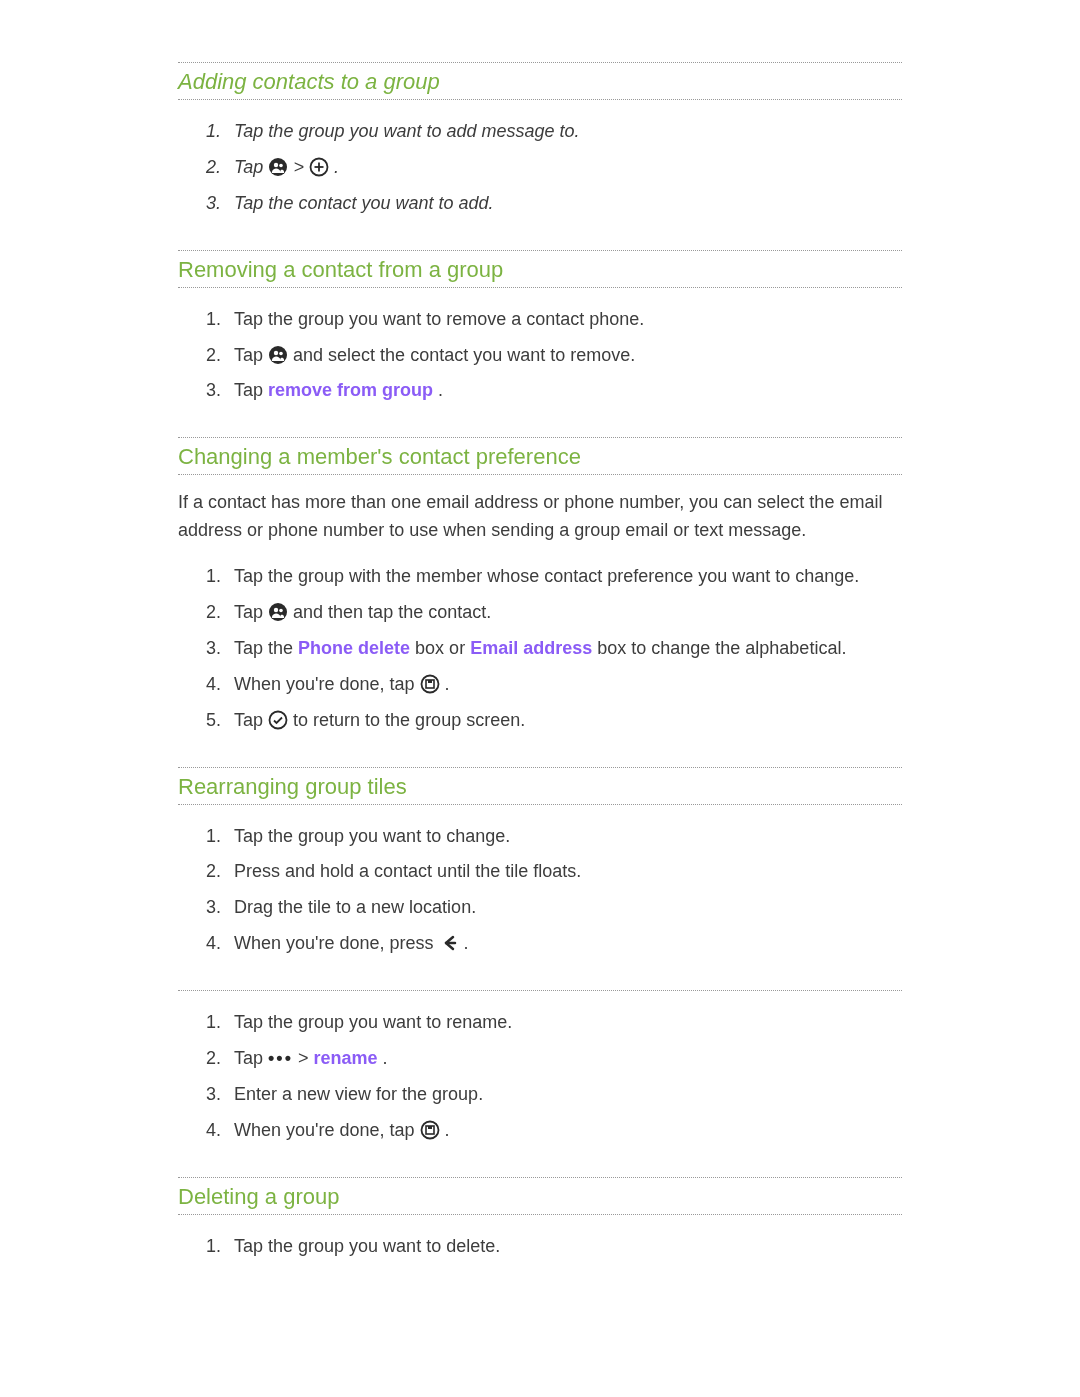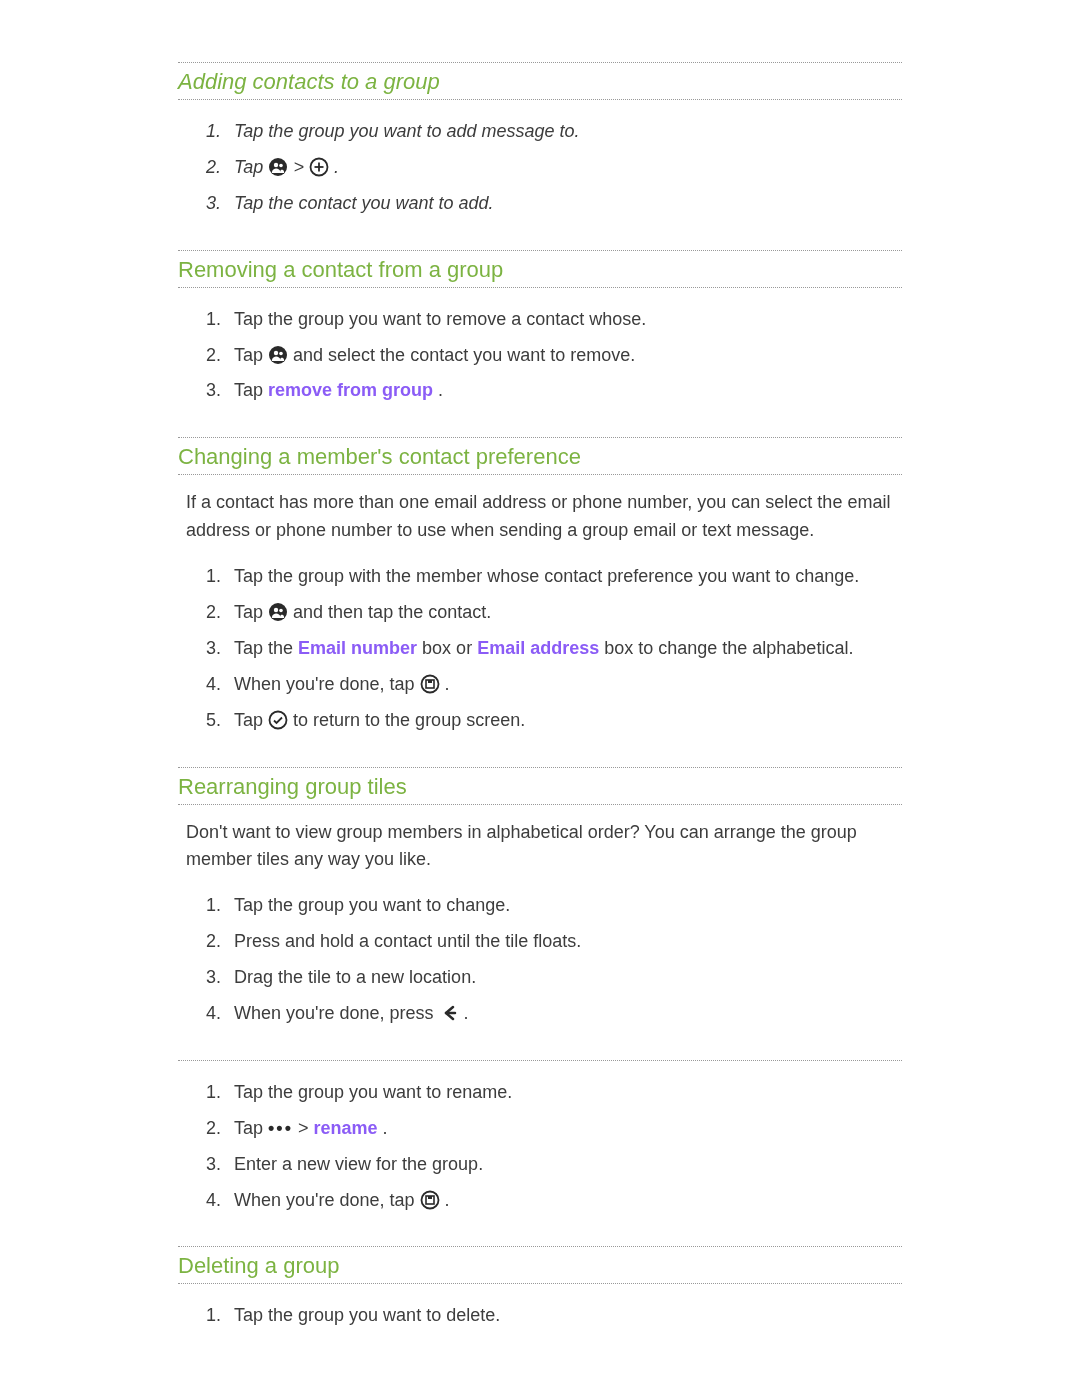--- a/index.html
+++ b/index.html
@@ -47,21 +47,21 @@
     font-size: 18px;
     color: #3d3d3d;
   }
   ol.steps > li {
     padding: 4px 0 4px 8px;
     line-height: 1.55;
   }
   .intro {
     font-size: 18px;
     line-height: 1.55;
-    margin: 14px 0 8px 8px;
+    margin: 14px 0 8px 0;
     color: #3d3d3d;
   }
   .icon {
     display: inline-flex;
     align-items: center;
     justify-content: center;
     width: 20px;
     height: 20px;
     vertical-align: -4px;
   }
@@ -132,21 +132,21 @@
             </span>
         <span>.</span>
       </li>
       <li>Tap the contact you want to add.</li>
     </ol>
   </div>
 
   <div class="section dotted-top">
     <h2 class="heading">Removing a contact from a group</h2>
     <ol class="steps">
-      <li>Tap the group you want to remove a contact whose.</li>
+      <li>Tap the group you want to remove a contact phone.</li>
       <li>
         <span>Tap </span>
         <span class="icon">
               <svg width="20" height="20">
                 <use href="#ic-group"></use>
               </svg>
             </span>
         <span> and select the contact you want to remove.</span>
       </li>
       <li>
@@ -166,21 +166,21 @@
         <span>Tap </span>
         <span class="icon">
               <svg width="20" height="20">
                 <use href="#ic-group"></use>
               </svg>
             </span>
         <span> and then tap the contact.</span>
       </li>
       <li>
         <span>Tap the </span>
-        <span class="bold">Email number</span>
+        <span class="bold">Phone delete</span>
         <span> box or </span>
         <span class="bold">Email address</span>
         <span> box to change the alphabetical.</span>
       </li>
       <li>
         <span>When you're done, tap </span>
         <span class="icon">
               <svg width="20" height="20">
                 <use href="#ic-save"></use>
               </svg>
@@ -194,21 +194,20 @@
                 <use href="#ic-check"></use>
               </svg>
             </span>
         <span> to return to the group screen.</span>
       </li>
     </ol>
   </div>
 
   <div class="section dotted-top">
     <h2 class="heading">Rearranging group tiles</h2>
-    <p class="intro">Don't want to view group members in alphabetical order? You can arrange the group member tiles any way you like.</p>
     <ol class="steps">
       <li>Tap the group you want to change.</li>
       <li>Press and hold a contact until the tile floats.</li>
       <li>Drag the tile to a new location.</li>
       <li>
         <span>When you're done, press  </span>
         <span class="icon">
               <svg width="20" height="20">
                 <use href="#ic-back"></use>
               </svg>

